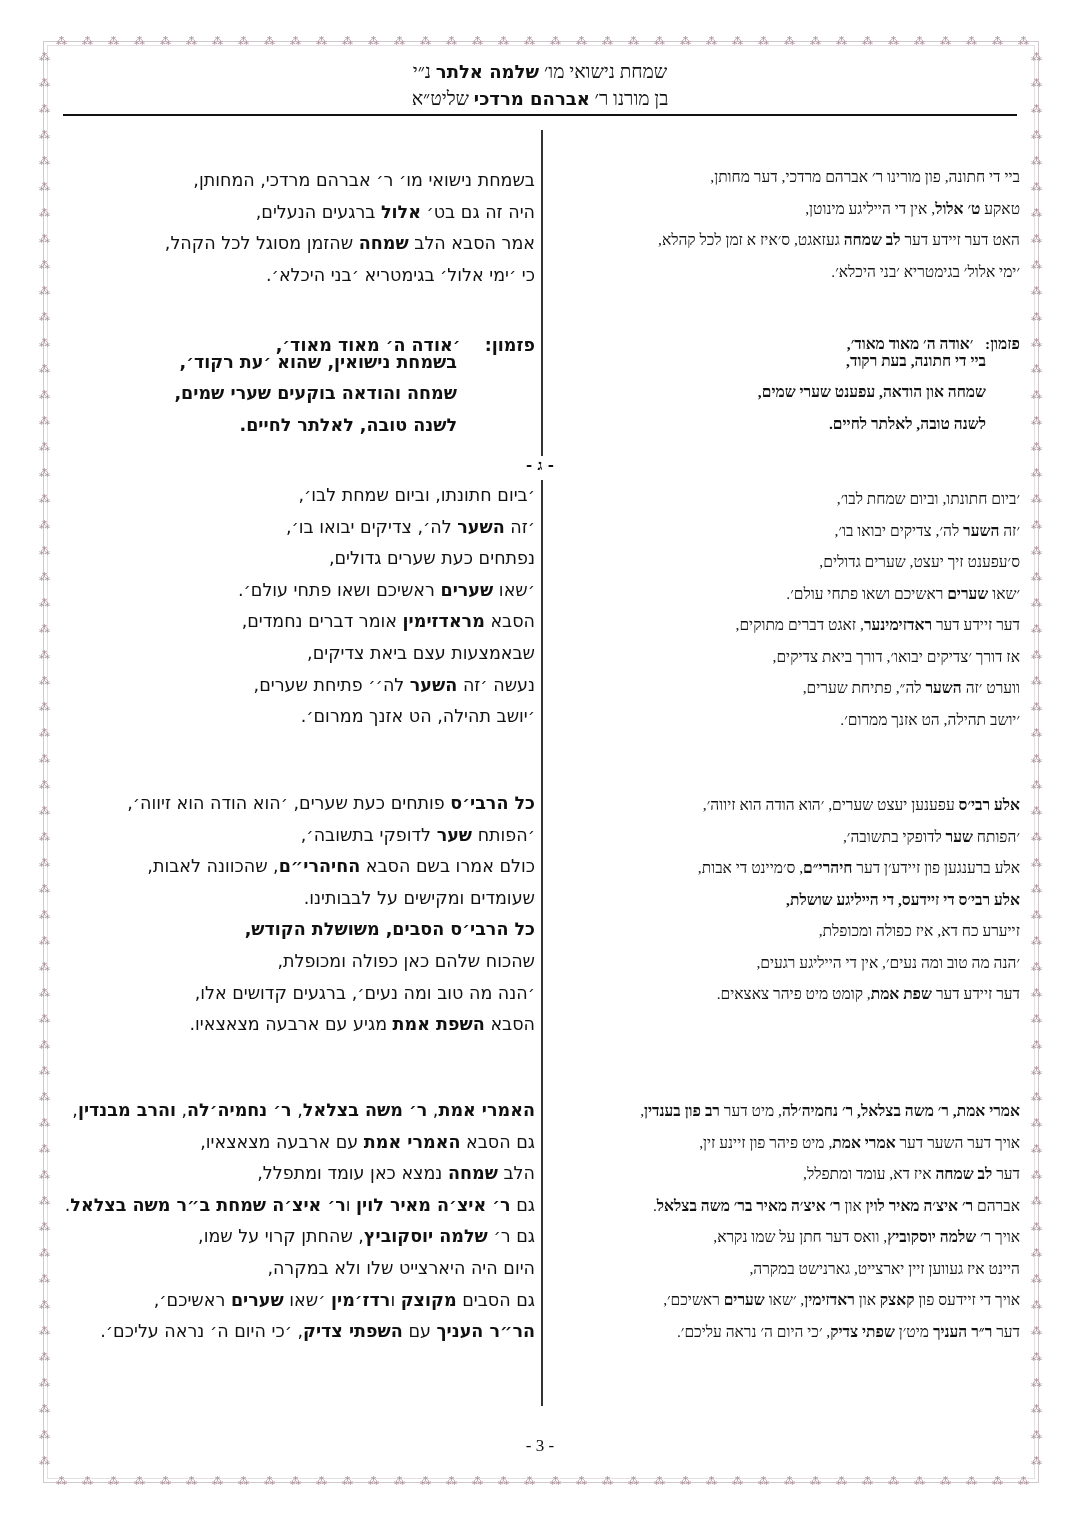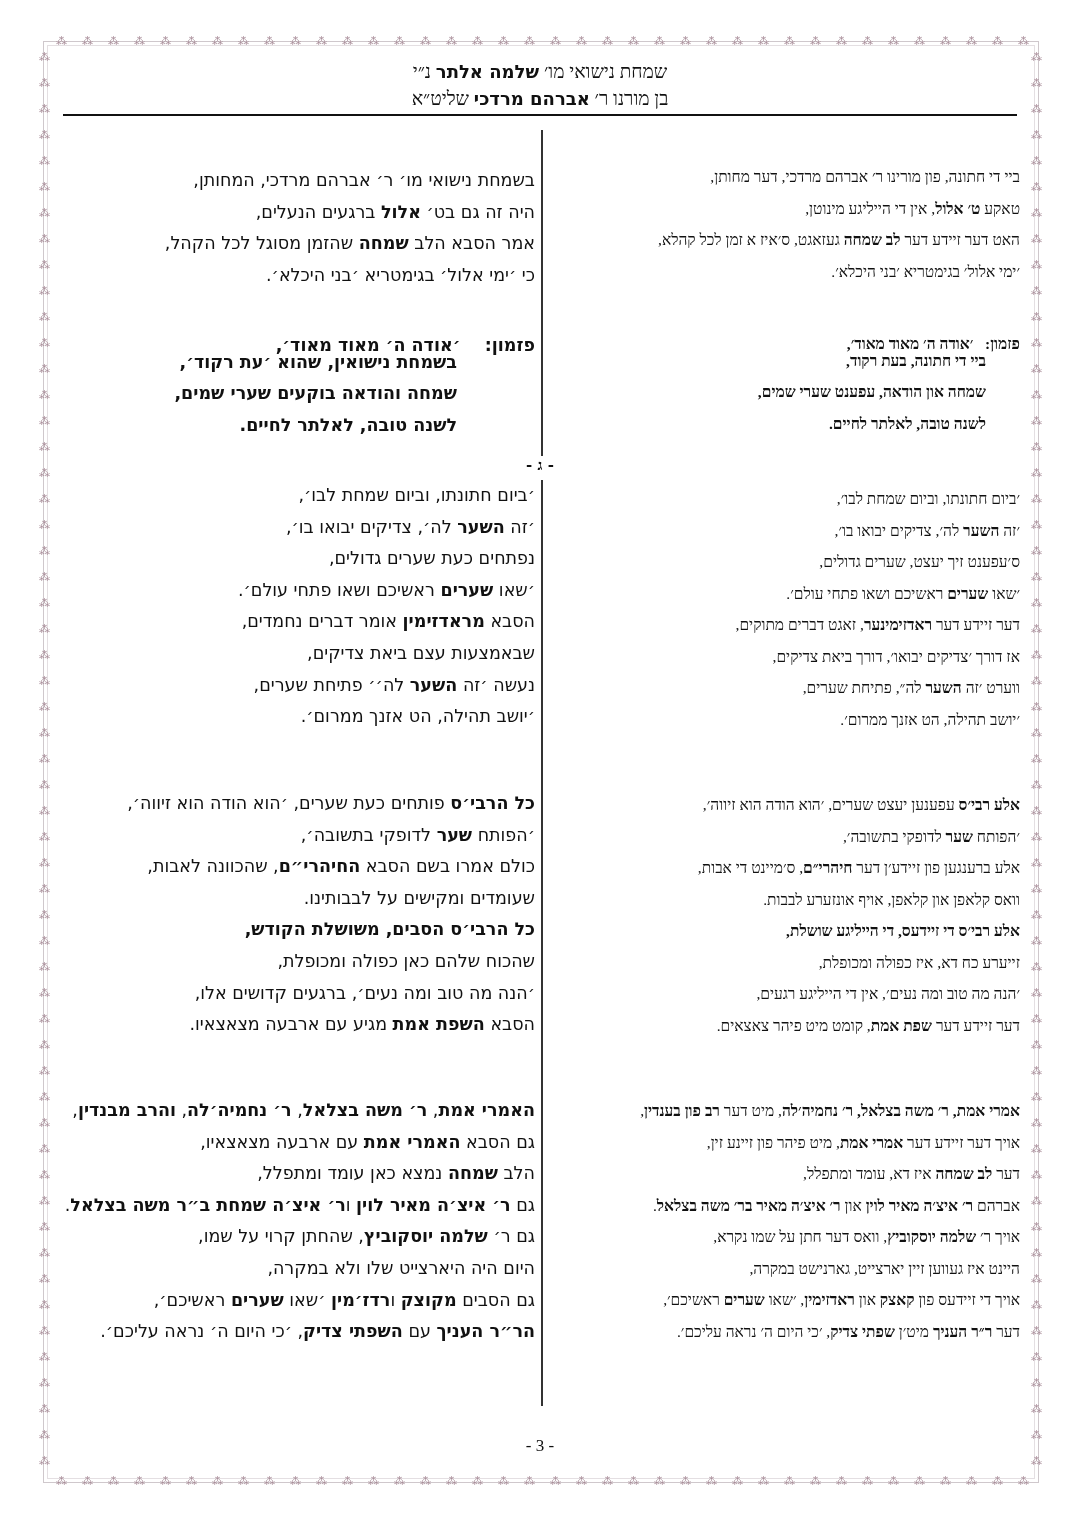--- a/index.html
+++ b/index.html
@@ -256,29 +256,28 @@
       <div class="line"><span>׳שאו </span><b>שערים</b><span> ראשיכם ושאו פתחי עולם׳.</span></div>
       <div class="line"><span>דער זיידע דער </span><b>ראדזימינער</b><span>, זאגט דברים מתוקים,</span></div>
       <div class="line"><span>אז דורך ׳צדיקים יבואו׳, דורך ביאת צדיקים,</span></div>
       <div class="line"><span>ווערט ׳זה </span><b>השער</b><span> לה״, פתיחת שערים,</span></div>
       <div class="line"><span>׳יושב תהילה, הט אזנך ממרום׳.</span></div>
     </div>
   <div class="block" style="top:628px;">
       <div class="line"><b>אלע רבי׳ס</b><span> עפענען יעצט שערים, ׳הוא הודה הוא זיווה׳,</span></div>
       <div class="line"><span>׳הפותח </span><b>שער</b><span> לדופקי בתשובה׳,</span></div>
       <div class="line"><span>אלע ברענגען פון זיידע׳ן דער </span><b>חיהרי״ם</b><span>, ס׳מיינט די אבות,</span></div>
-      <div class="line"><span>וואס קלאפן און קלאפן, אויף אונזערע לבבות.</span></div>
       <div class="line"><b>אלע רבי׳ס די זיידעס, די הייליגע שושלת,</b></div>
       <div class="line"><span>זייערע כח דא, איז כפולה ומכופלת,</span></div>
       <div class="line"><span>׳הנה מה טוב ומה נעים׳, אין די הייליגע רגעים,</span></div>
       <div class="line"><span>דער זיידע דער </span><b>שפת אמת</b><span>, קומט מיט פיהר צאצאים.</span></div>
     </div>
   <div class="block" style="top:934px;">
       <div class="line"><b>אמרי אמת, ר׳ משה בצלאל, ר׳ נחמיה׳לה</b><span>, מיט דער </span><b>רב פון בענדין</b><span>,</span></div>
-      <div class="line"><span>אויך דער זיידע דער </span><b>אמרי אמת</b><span>, מיט פיהר פון זיינע זין,</span></div>
+      <div class="line"><span>אויך דער השער דער </span><b>אמרי אמת</b><span>, מיט פיהר פון זיינע זין,</span></div>
       <div class="line"><span>דער </span><b>לב שמחה</b><span> איז דא, עומד ומתפלל,</span></div>
       <div class="line"><span>אברהם </span><b>ר׳ איצ׳ה מאיר לוין</b><span> און </span><b>ר׳ איצ׳ה מאיר בר׳ משה בצלאל</b><span>.</span></div>
       <div class="line"><span>אויך ר׳ </span><b>שלמה יוסקוביץ</b><span>, וואס דער חתן על שמו נקרא,</span></div>
       <div class="line"><span>היינט איז געווען זיין יארצייט, גארנישט במקרה,</span></div>
       <div class="line"><span>אויך די זיידעס פון </span><b>קאצק</b><span> און </span><b>ראדזימין</b><span>, ׳שאו </span><b>שערים</b><span> ראשיכם׳,</span></div>
       <div class="line"><span>דער </span><b>ר״ר העניך</b><span> מיט׳ן </span><b>שפתי צדיק</b><span>, ׳כי היום ה׳ נראה עליכם׳.</span></div>
     </div>
 </div>
 
 <div class="col col-left" style="top:165px;">

